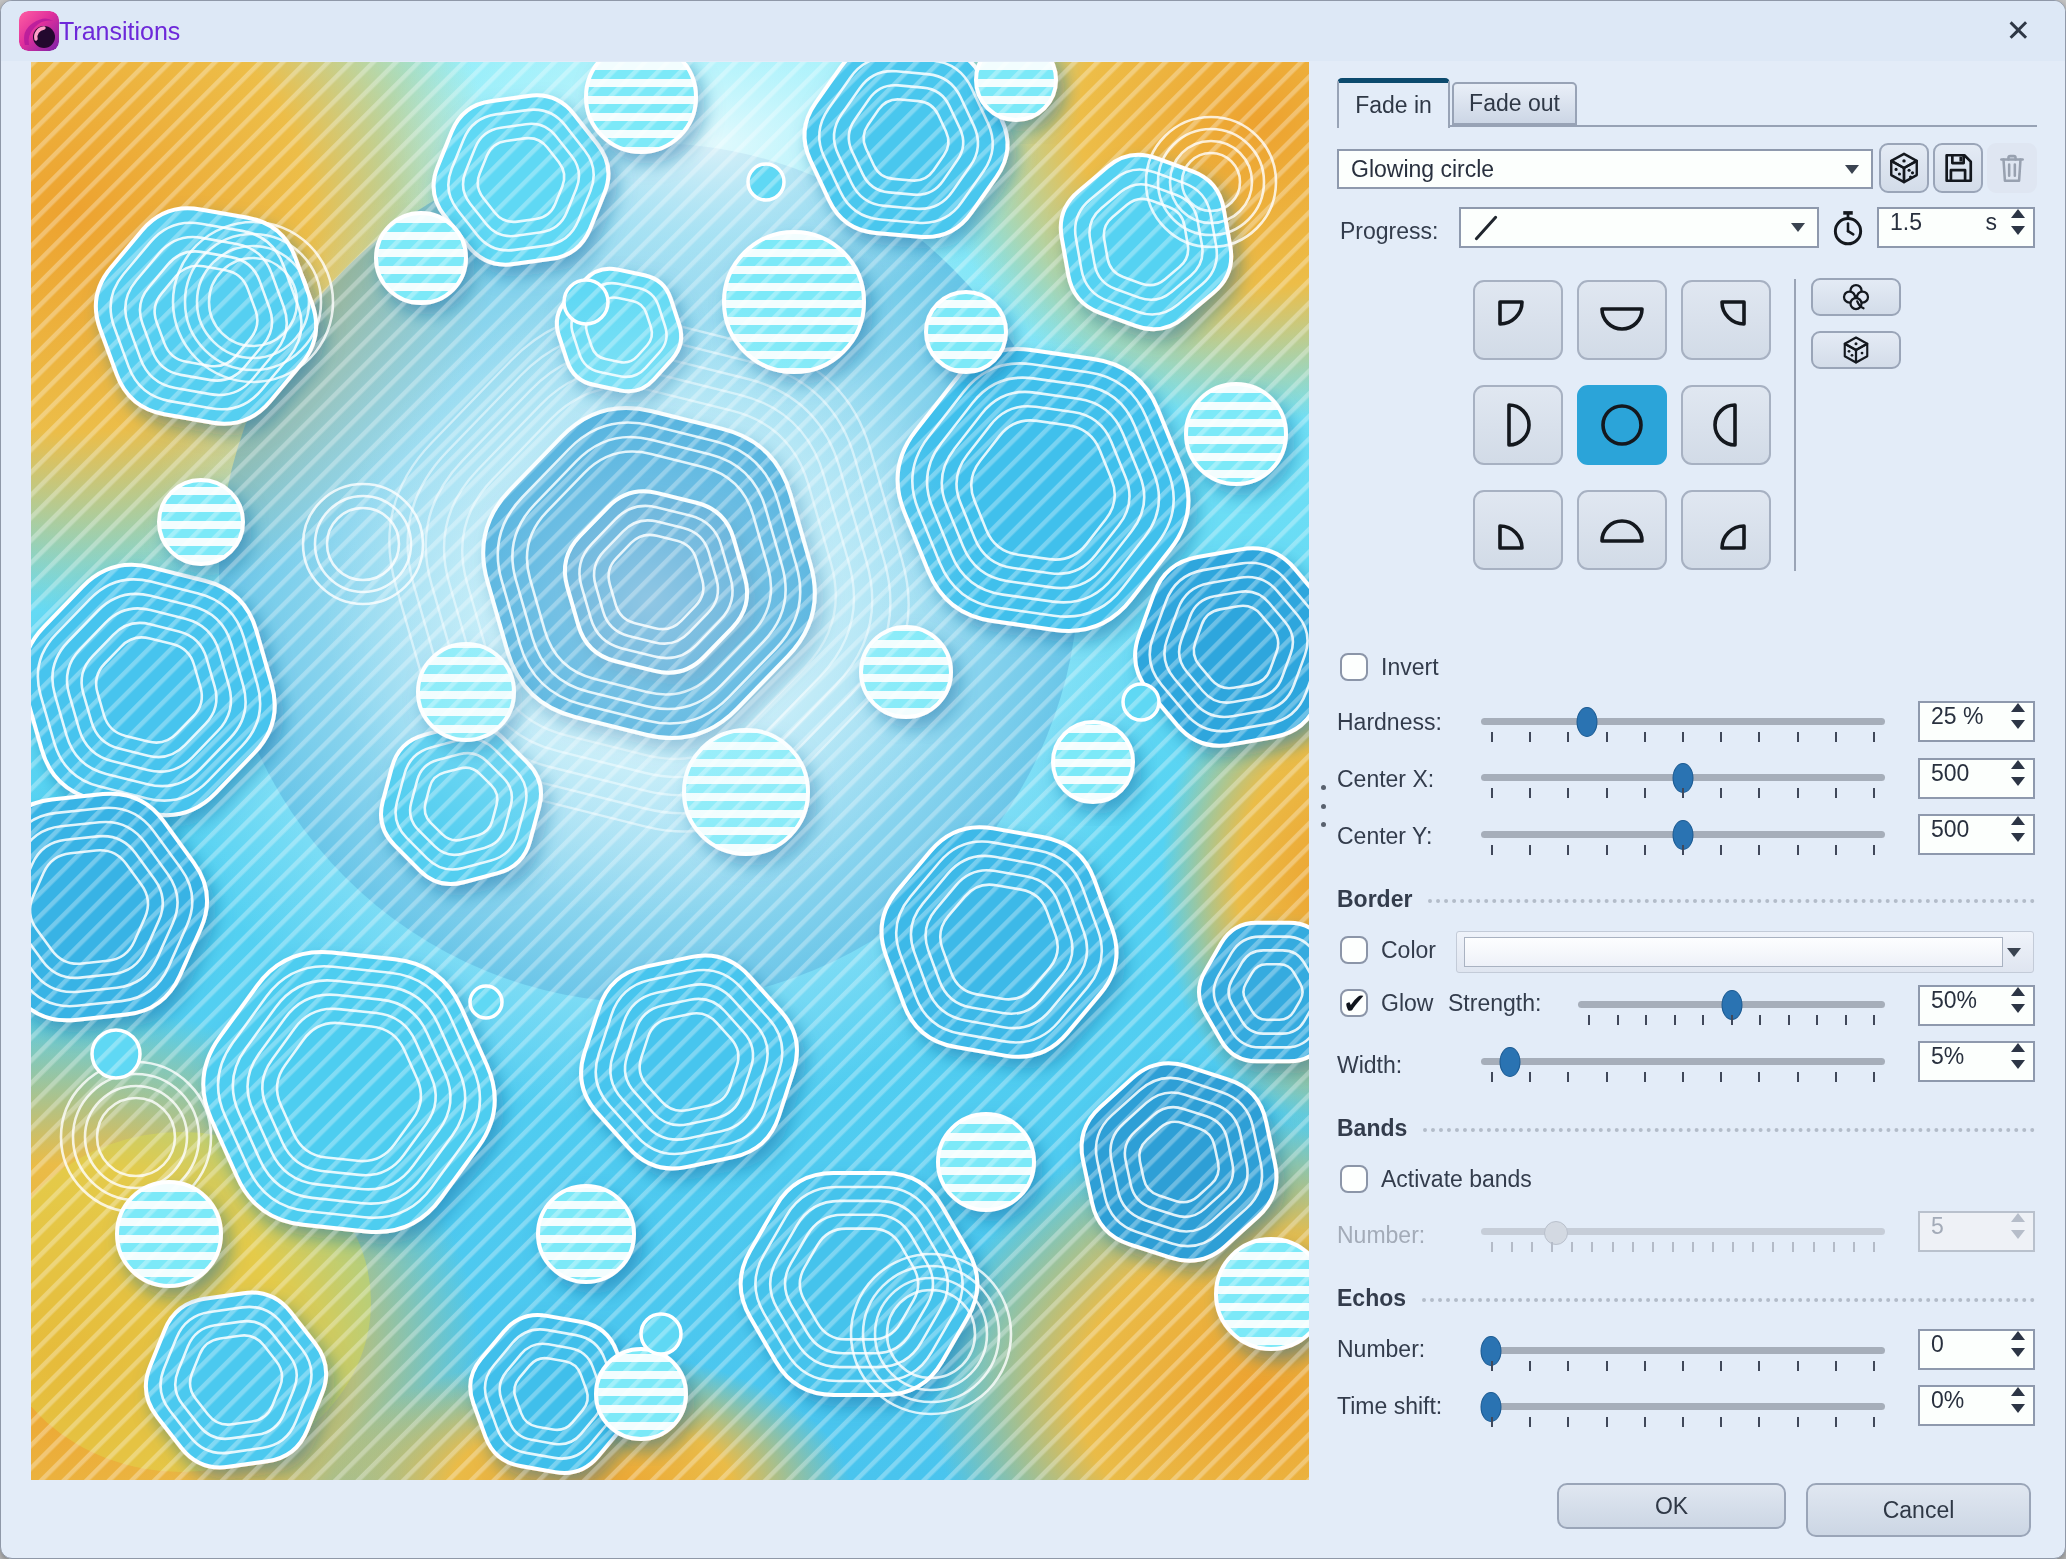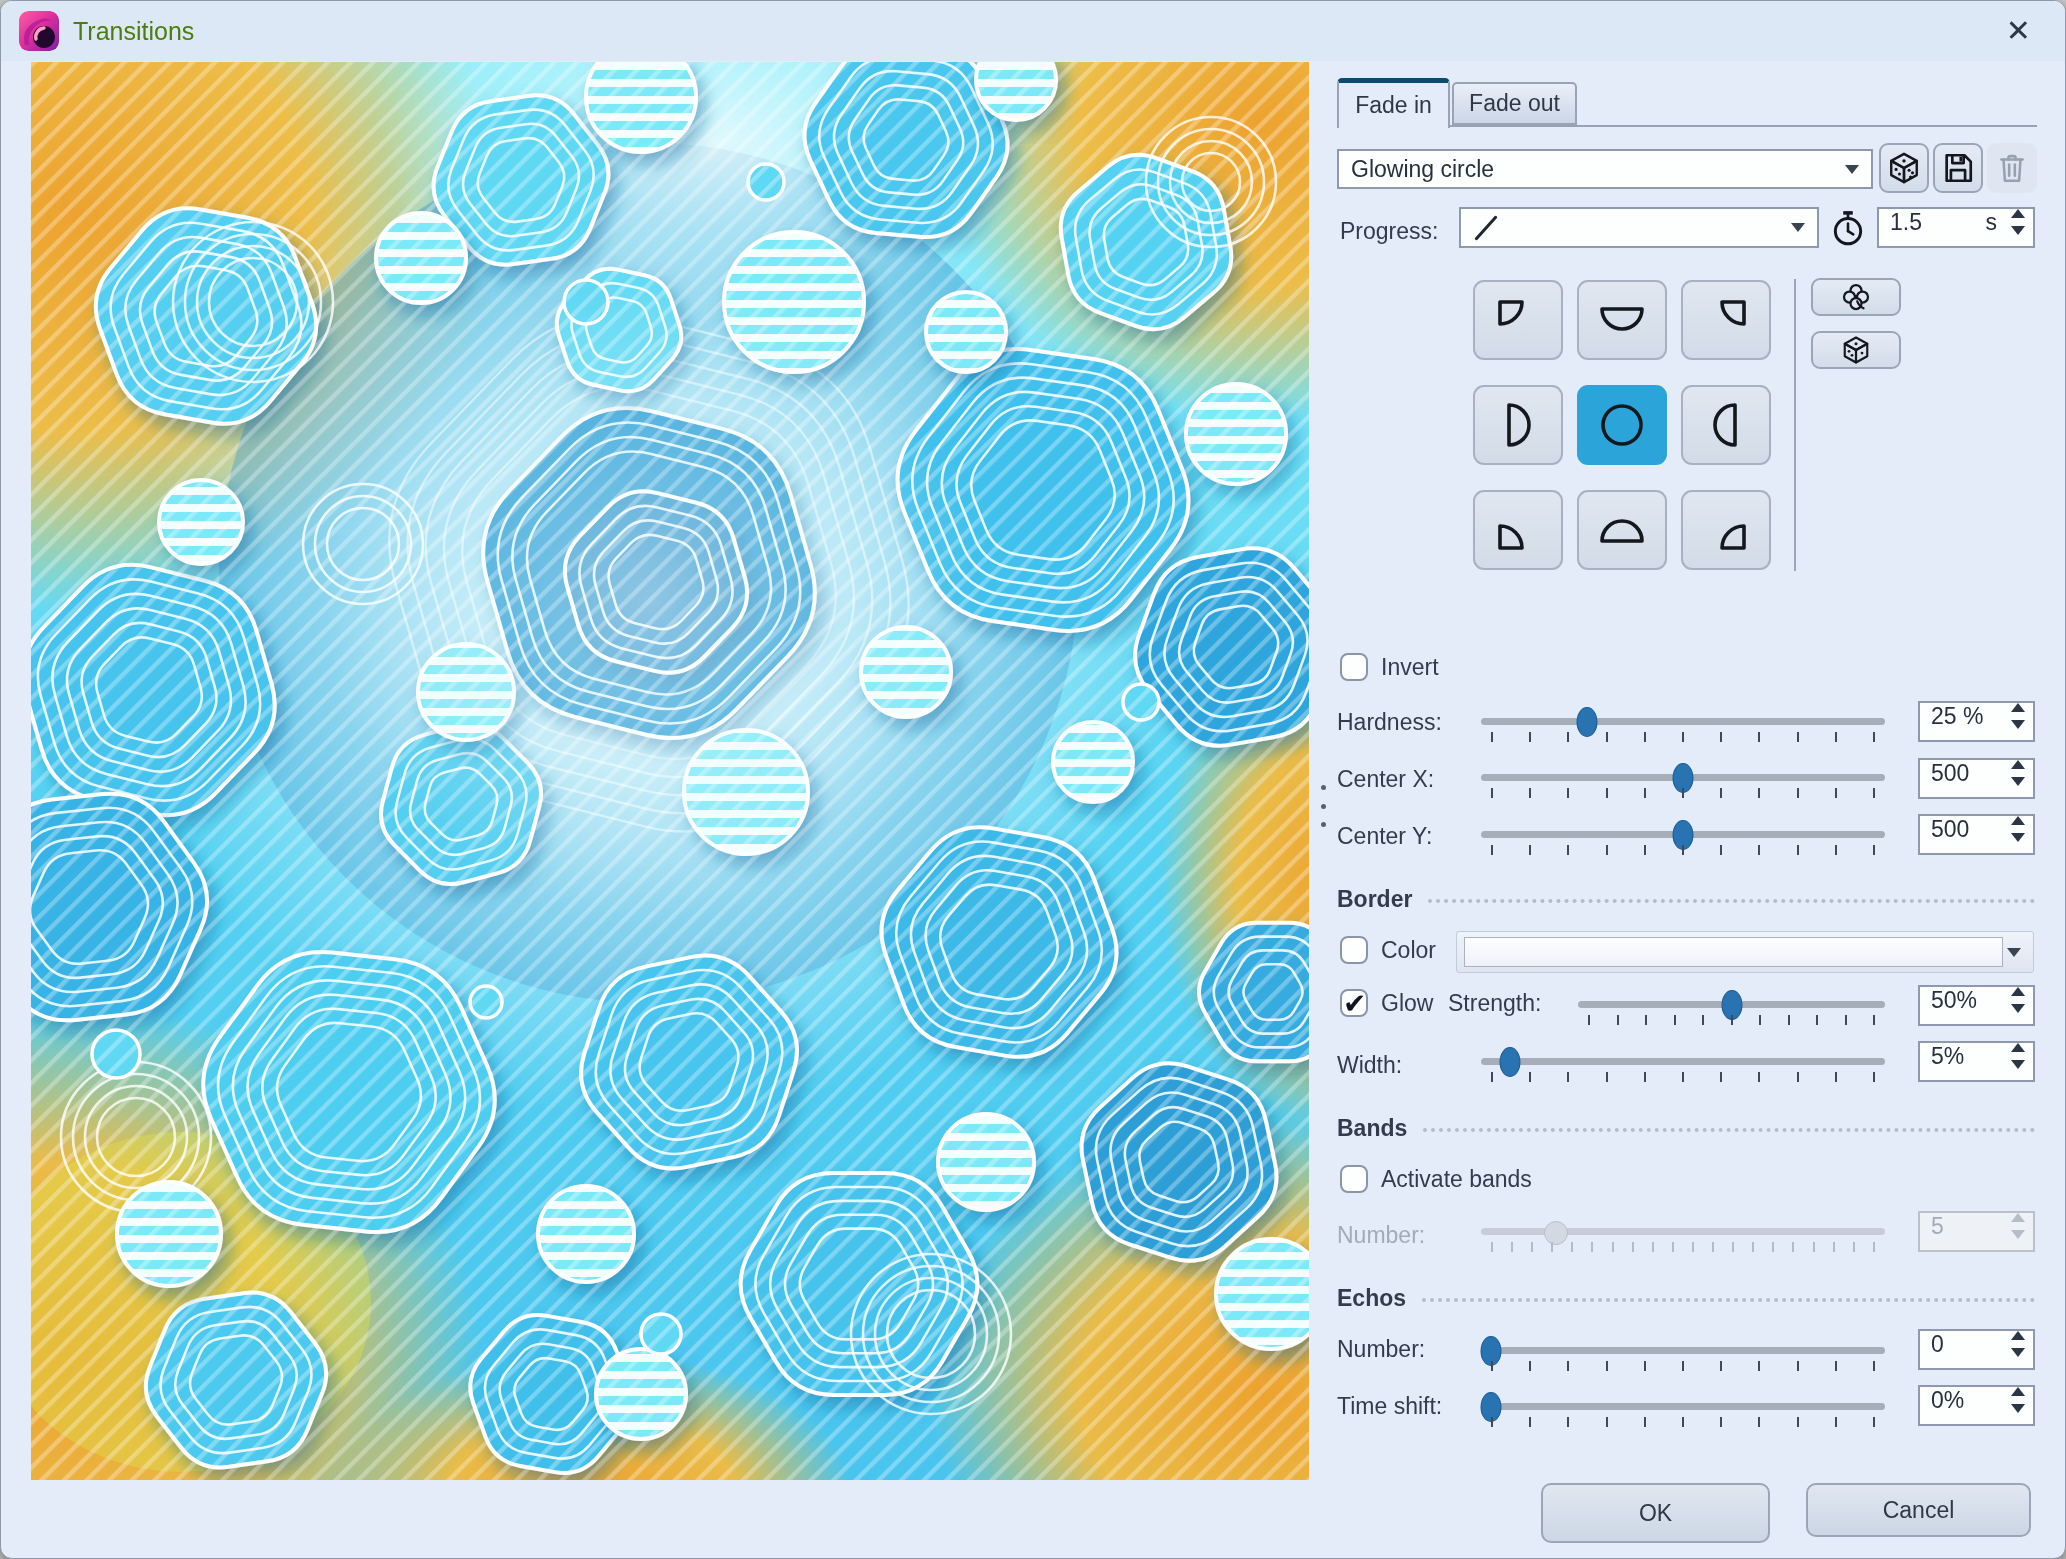--- a/index.html
+++ b/index.html
@@ -1,21 +1,21 @@
 <!DOCTYPE html>
 <html><head>
 <meta charset="utf-8">
 <style>
   html,body{margin:0;padding:0;background:#c9c9c9;font-family:"Liberation Sans","DejaVu Sans",sans-serif;}
   .window{position:relative;width:2066px;height:1559px;background:#e3ecf8;border:1px solid #8f98a8;
           border-radius:12px;overflow:hidden;box-sizing:border-box;box-shadow:0 4px 12px rgba(0,0,0,.45);}
   
   .titlebar{position:absolute;left:0;top:0;right:0;height:60px;background:#dde8f6;display:flex;align-items:center;}
   .appicon{width:40px;height:40px;margin-left:18px;border-radius:9px;overflow:hidden;flex:0 0 auto;}
-  .title{margin-left:14px;font-size:25px;color:#4d7c0f;}
+  .title{font-size:25px;color:#6d28d9;}
   .closebtn{margin-left:auto;margin-right:26px;background:none;border:none;font-size:30px;line-height:30px;
             color:#2e3745;cursor:pointer;padding:4px 8px;font-family:inherit;}
   
   .preview{position:absolute;left:30px;top:61px;width:1278px;height:1418px;}
   .preview svg{display:block;width:100%;height:100%;}
   .splitter{position:absolute;left:1317px;top:784px;width:10px;height:42px;display:flex;flex-direction:column;
             align-items:center;justify-content:space-between;cursor:col-resize;}
   .splitter i{width:5px;height:5px;border-radius:50%;background:#59616e;}
   
   .panel{position:absolute;left:1336px;top:0;width:700px;height:1559px;}
@@ -773,16 +773,16 @@
         </div>
     </div>
     <div class="spin" style="left:581px;top:1384px;width:117px">
       <span class="val">0%</span>
       <span class="updown">
           <i class="up"></i>
           <i class="dn"></i>
         </span>
     </div>
 
-    <button class="btn" style="left:204px;top:1482px;width:229px;height:60px">OK</button>
+    <button class="btn" style="left:220px;top:1482px;width:229px;height:46px">OK</button>
     <button class="btn" style="left:469px;top:1482px;width:225px;height:54px">Cancel</button>
   </div>
 </div>
 
 </body></html>

